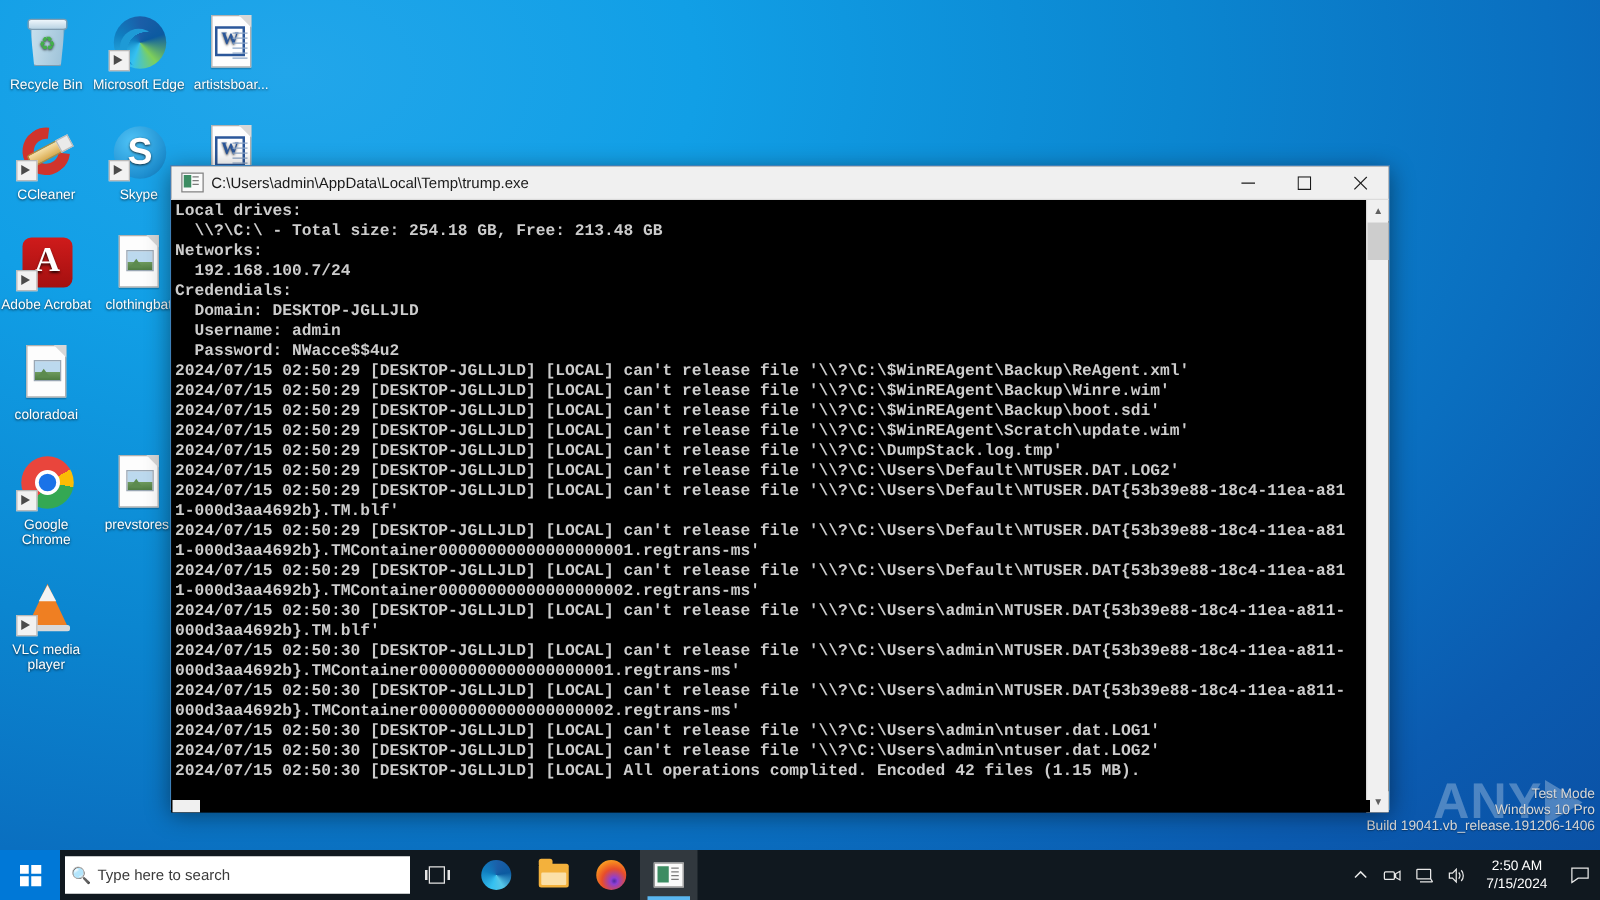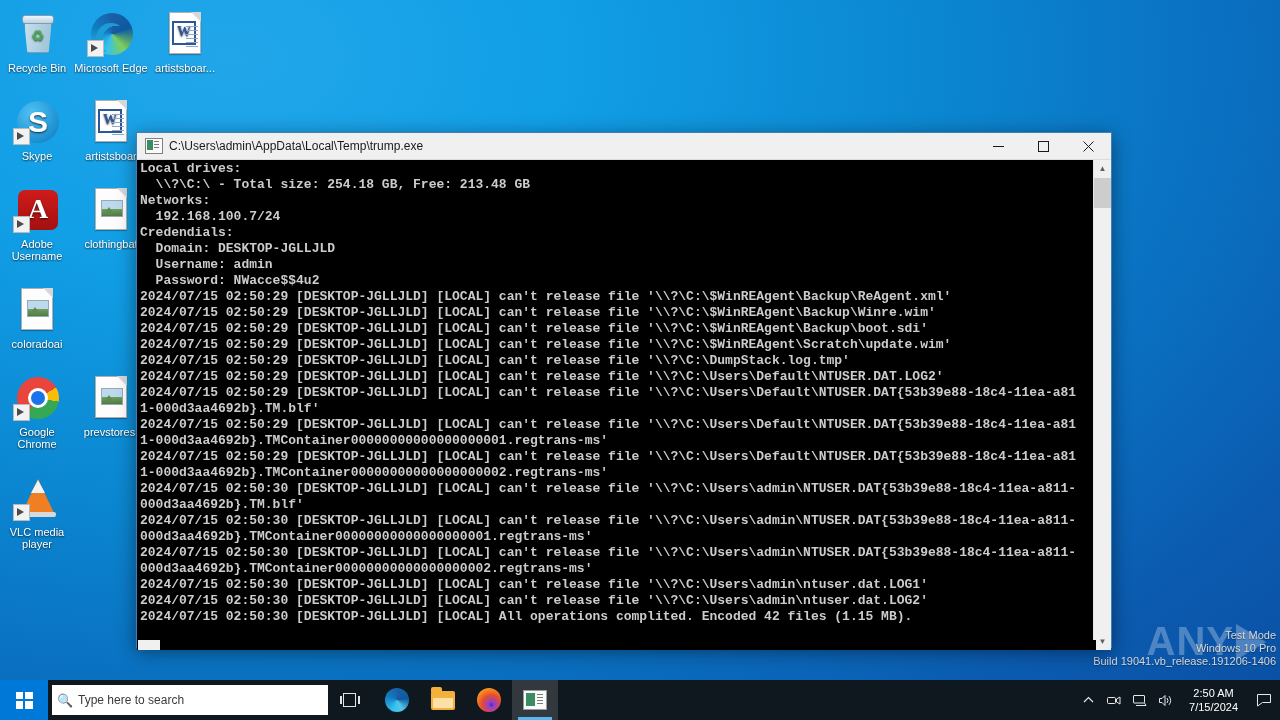--- a/index.html
+++ b/index.html
@@ -516,20 +516,30 @@
                 <i></i>
                 <i></i>
               </div>
           </div>
         </div>
         <span class="lbl">artistsboar...</span>
       </div>
     </div>
 
     <div class="icon-row">
+      <div class="desk-icon">
+        <div class="glyph">
+          <div class="ccl">
+            <div class="ccl-c"></div>
+            <div class="ccl-brush"></div>
+          </div>
+          <div class="shortcut-arrow"></div>
+        </div>
+        <span class="lbl">CCleaner</span>
+      </div>
 
       <div class="desk-icon">
         <div class="glyph">
           <div class="skype">S</div>
           <div class="shortcut-arrow"></div>
         </div>
         <span class="lbl">Skype</span>
       </div>
 
       <div class="desk-icon">
@@ -549,21 +559,21 @@
         <span class="lbl">artistsboar</span>
       </div>
     </div>
 
     <div class="icon-row">
       <div class="desk-icon">
         <div class="glyph">
           <div class="acro">A</div>
           <div class="shortcut-arrow"></div>
         </div>
-        <span class="lbl two">Adobe Username</span>
+        <span class="lbl two">Adobe Acrobat</span>
       </div>
 
       <div class="desk-icon">
         <div class="glyph">
           <div class="doc-page">
               <div class="img-thumb"></div>
             </div>
         </div>
         <span class="lbl">clothingbat</span>
       </div>

